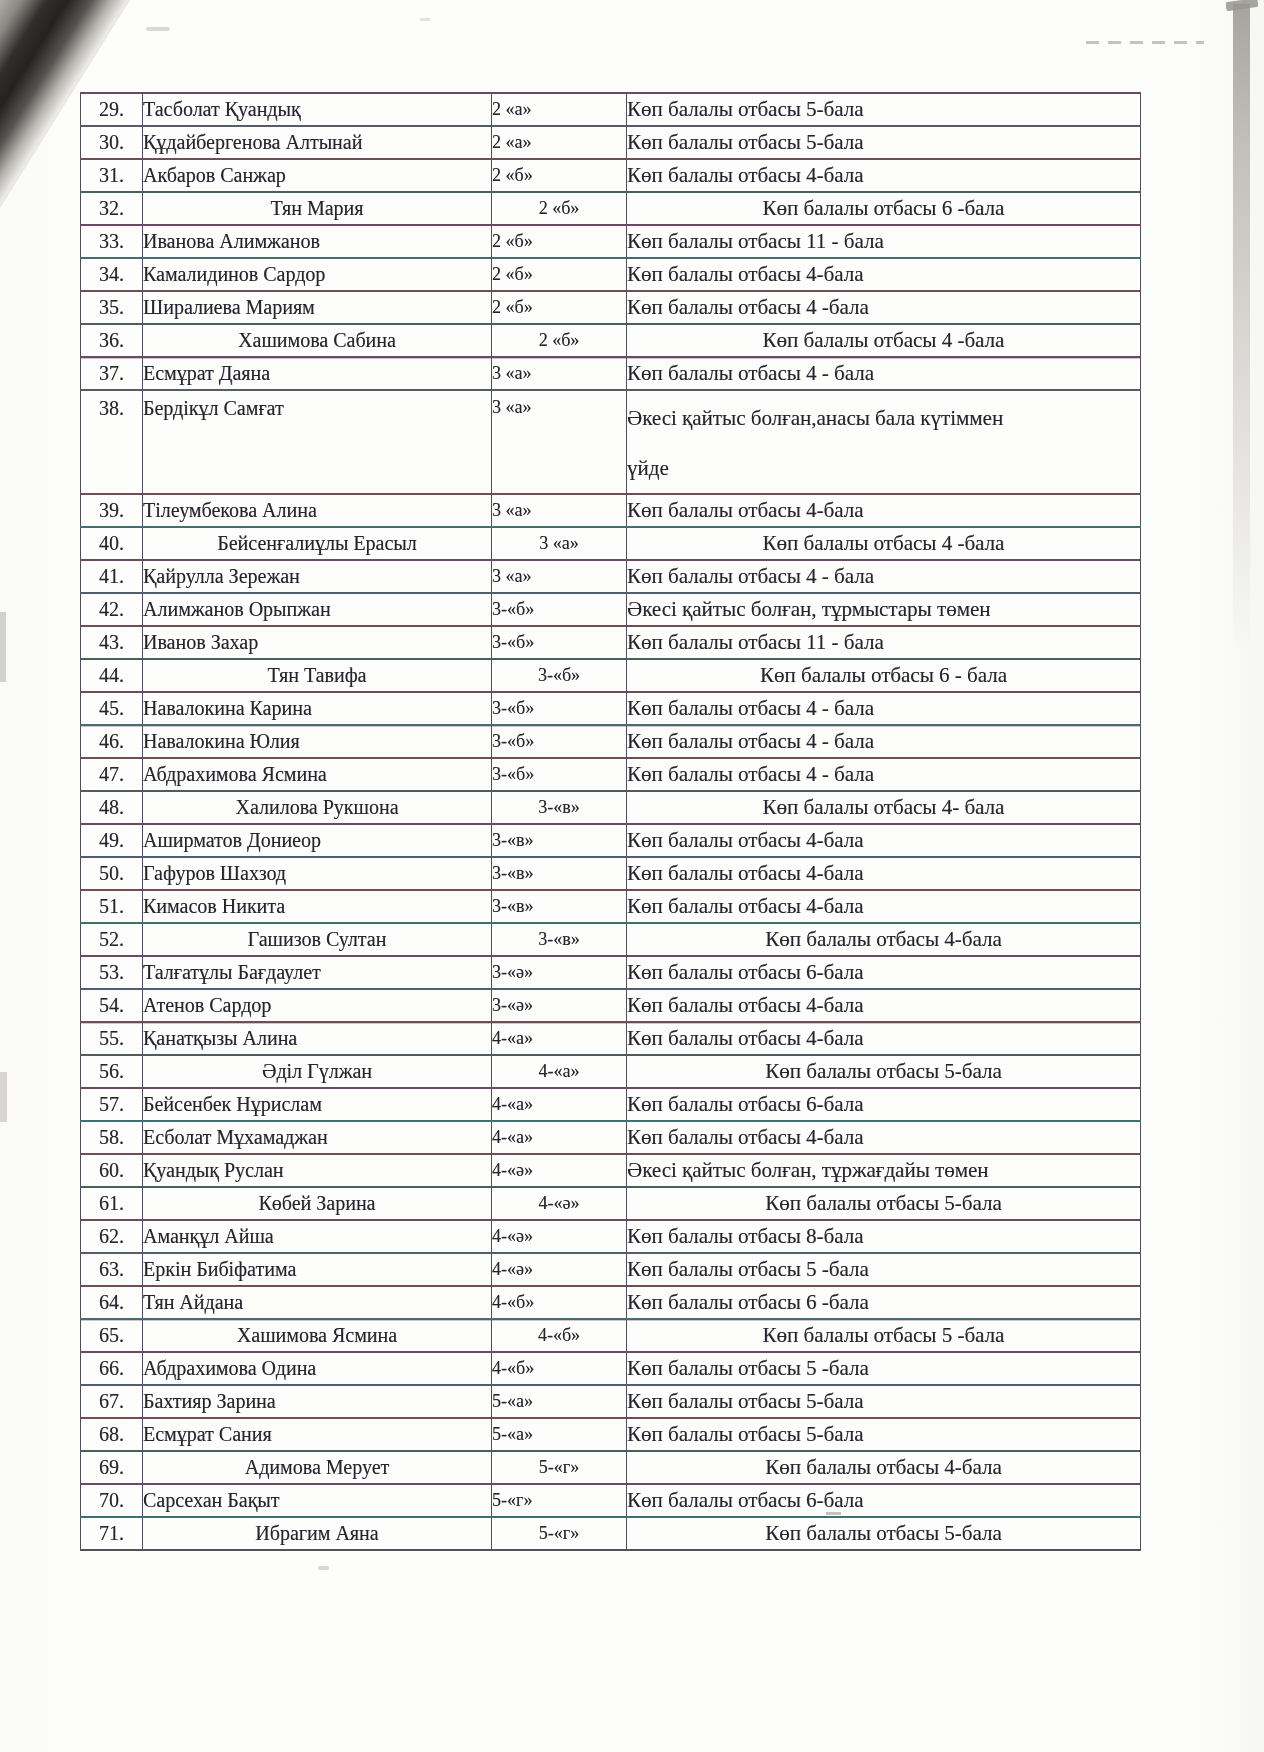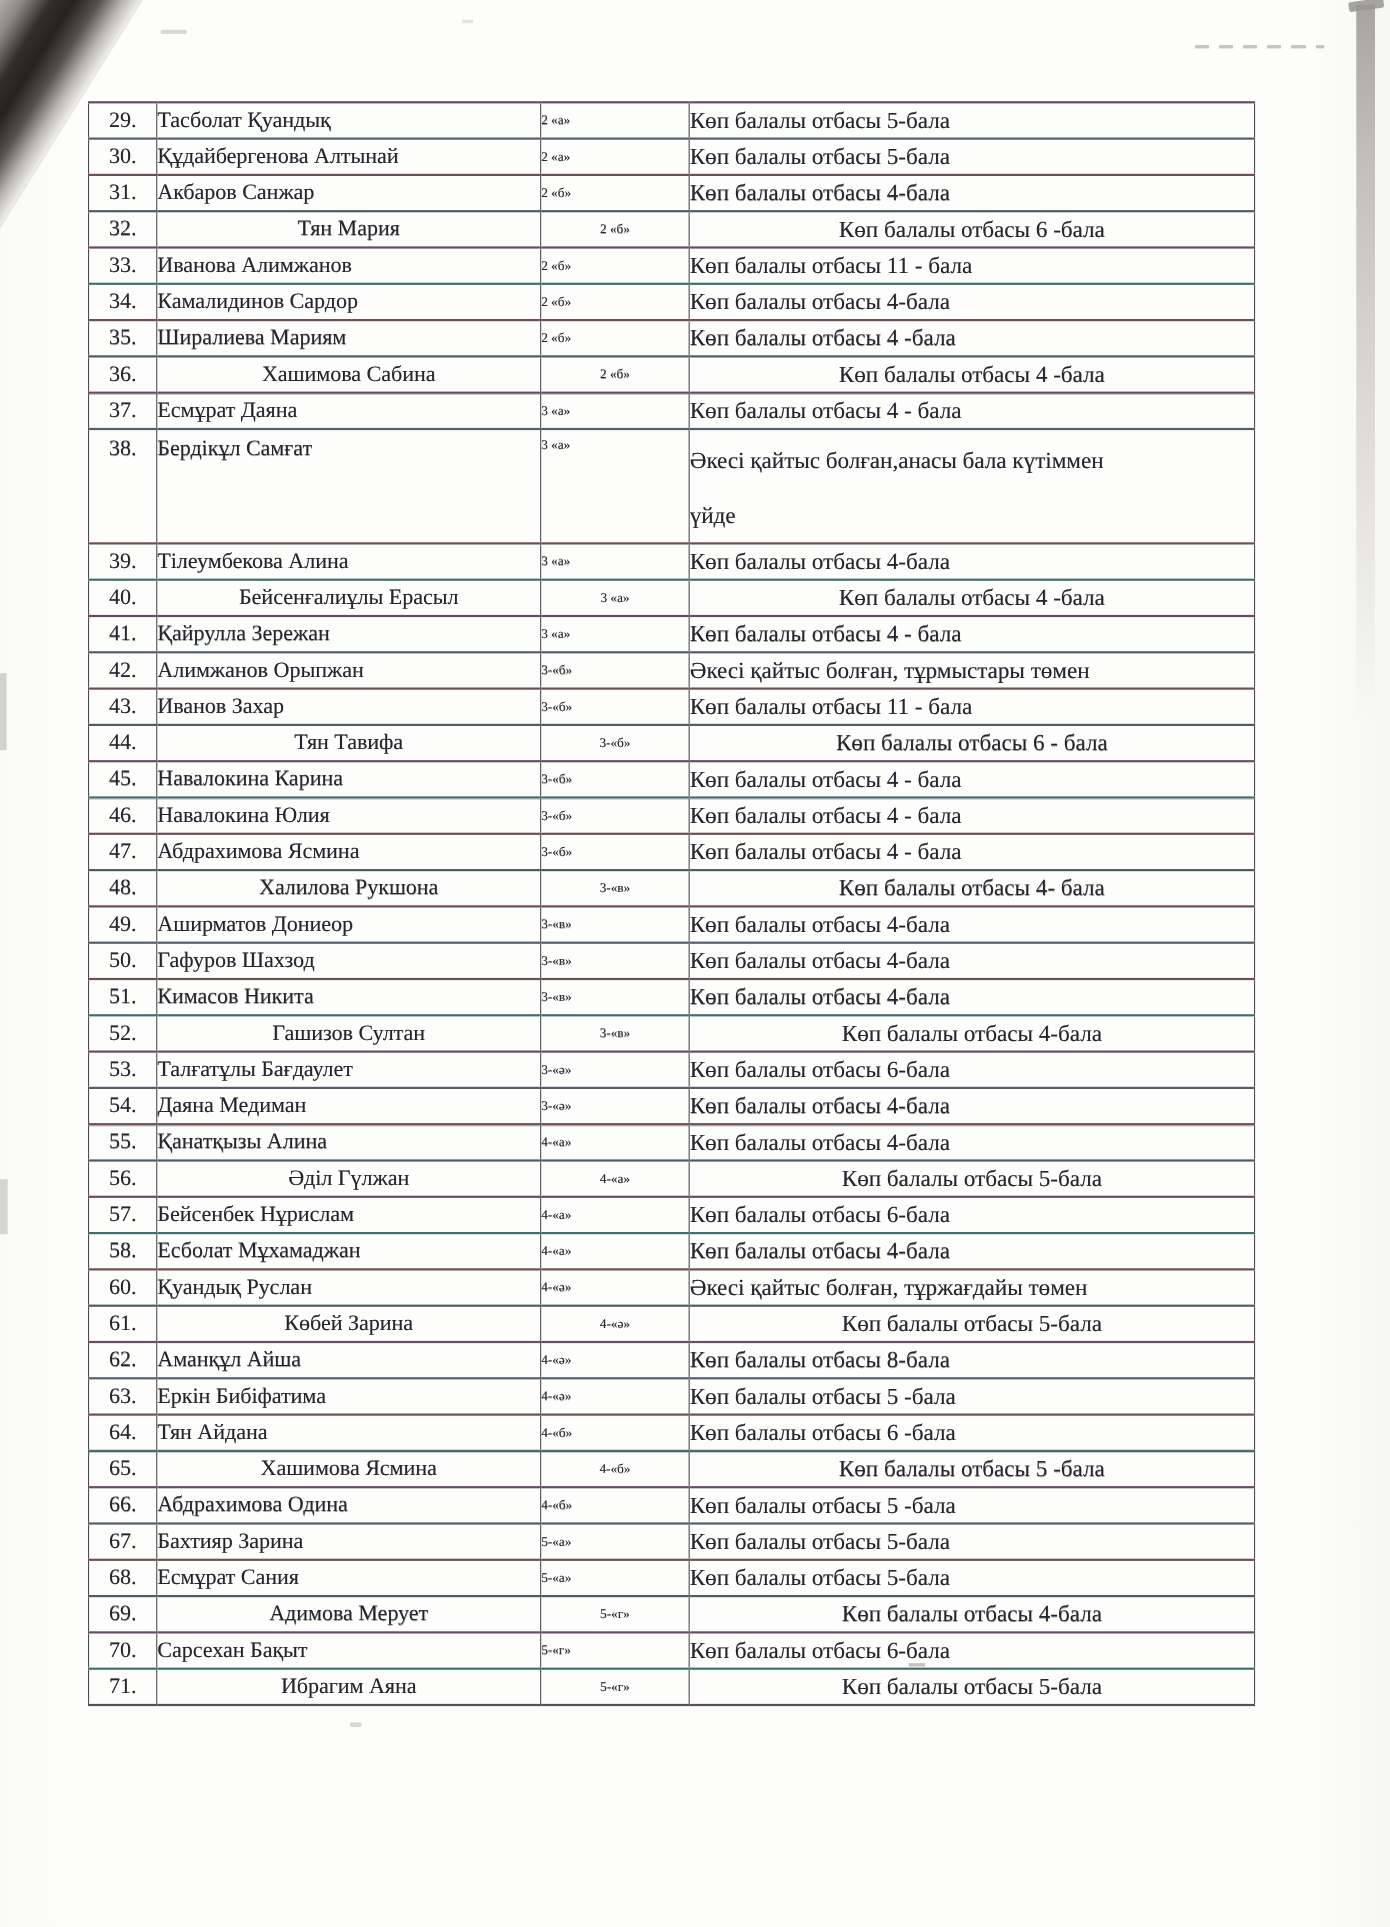--- a/index.html
+++ b/index.html
@@ -60,21 +60,21 @@
   table.doc tr:last-child td{border-bottom:2px solid #5a4d5c;text-align:center;}
   tbody tr:nth-child(4n+1) td{border-top-color:#6b4a66;}
   tbody tr:nth-child(4n+2) td{border-top-color:#535d6b;}
   tbody tr:nth-child(4n+3) td{border-top-color:#6e4f55;}
   tbody tr:nth-child(4n+4) td{border-top-color:#4b5e63;text-align:center;}
   tbody tr:nth-child(6n) td{border-top-color:#3f6f6e;}
   tbody tr:nth-child(9n) td{box-shadow:inset 0 2px 0 -1px rgba(100,70,100,.3);}
 
   td.c-num{text-align:center;font-size:20px;}
   td.c-name{padding-left:11px;font-size:20px;}
-  td.c-grade{padding-left:12px;font-size:12px;}
+  td.c-grade{padding-left:12px;font-size:18px;}
   td.c-reason{padding-left:14px;font-size:21px;white-space:pre-line;padding-top:7px;padding-bottom:1px;}
 
   tr.row-tall{height:100px;}
   tr.row-tall td{vertical-align:top;padding-top:6px;}
   tr.row-tall td.c-reason{line-height:50px;padding-top:2px;}
 </style>
 </head>
 <body>
 
 <div class="page">
@@ -244,21 +244,21 @@
       <td class="c-reason">Көп балалы отбасы 4-бала</td>
     </tr>
         <tr>
       <td class="c-num">53.</td>
       <td class="c-name">Талғатұлы Бағдаулет</td>
       <td class="c-grade">3-«ә»</td>
       <td class="c-reason">Көп балалы отбасы 6-бала</td>
     </tr>
         <tr>
       <td class="c-num">54.</td>
-      <td class="c-name">Даяна Медиман</td>
+      <td class="c-name">Атенов Сардор</td>
       <td class="c-grade">3-«ә»</td>
       <td class="c-reason">Көп балалы отбасы 4-бала</td>
     </tr>
         <tr>
       <td class="c-num">55.</td>
       <td class="c-name">Қанатқызы Алина</td>
       <td class="c-grade">4-«а»</td>
       <td class="c-reason">Көп балалы отбасы 4-бала</td>
     </tr>
         <tr>

